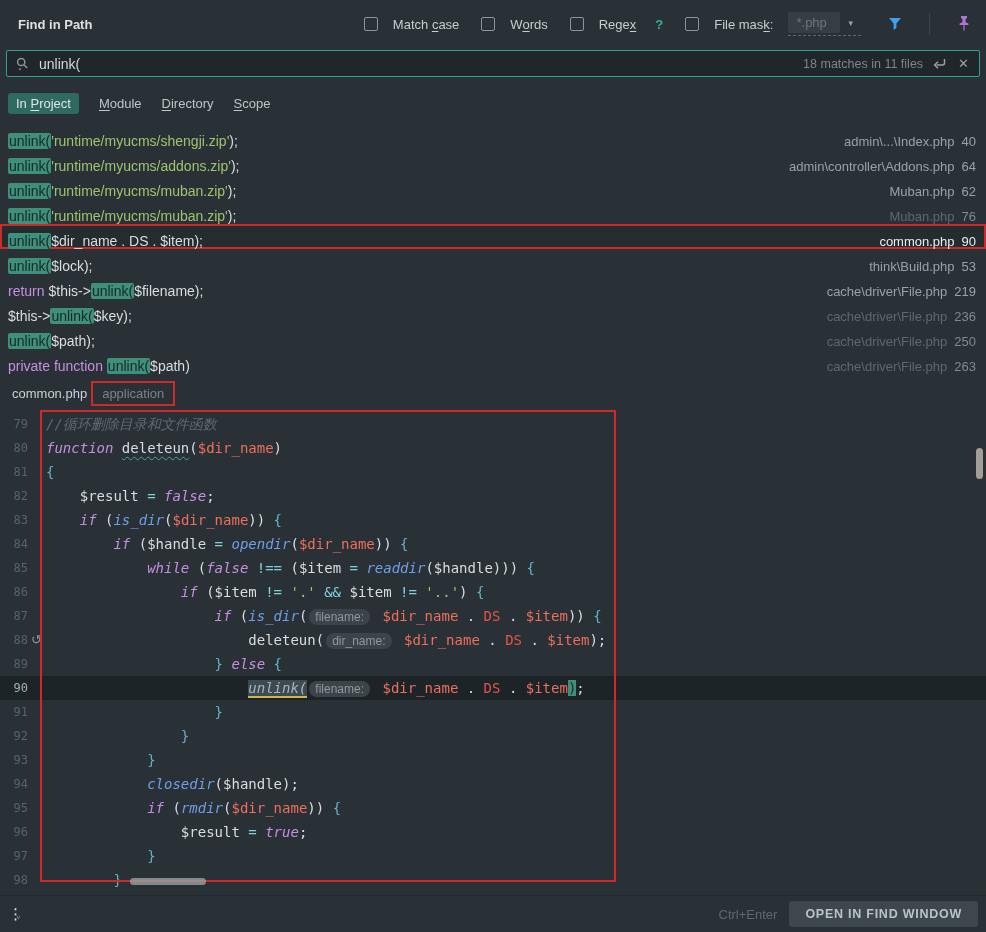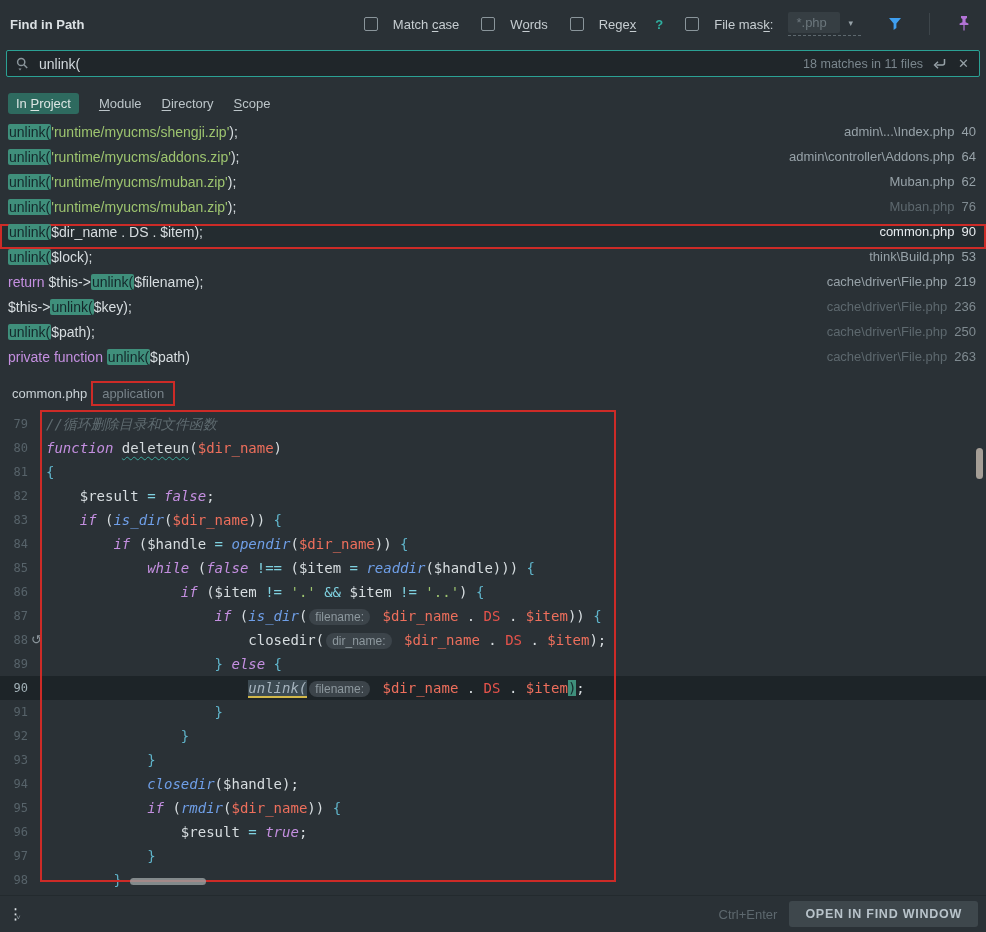--- a/index.html
+++ b/index.html
@@ -4,21 +4,21 @@
 <style>
   * { margin:0; padding:0; box-sizing:border-box; }
   html,body { background:#1e2427; }
   .app {
     position:relative; width:986px; height:932px;
     background:#2a3136; overflow:hidden;
     font-family:"Liberation Sans", sans-serif;
     color:#c6cdd1; font-size:13px;
   }
   
-  .hdr { position:absolute; top:0; left:0; right:0; height:48px; display:flex; align-items:center; padding:0 10px; }
+  .hdr { position:absolute; top:0; left:8px; right:0; height:48px; display:flex; align-items:center; padding:0 10px; }
   .title { font-weight:bold; color:#dbe0e3; font-size:13px; }
   .opts { margin-left:auto; display:flex; align-items:center; gap:22px; }
   .opt { display:flex; align-items:center; gap:15px; cursor:default; }
   .cb { width:14px; height:14px; border:1.5px solid #8a959b; border-radius:2px; background:transparent; flex:none; }
   .lbl u { text-underline-offset:2px; }
   .help { color:#2fae9f; margin-left:4px; font-weight:bold; }
   .combo-wrap { display:flex; align-items:center; border-bottom:1px dashed #5d686e; padding-bottom:2px; margin-left:0; }
   .combo { background:#363e43; color:#6c777d; padding:3px 8px; min-width:52px; border-radius:2px; }
   .combo-arrow { color:#97a2a8; font-size:9px; padding:0 8px; }
   .vdiv { width:1px; height:22px; background:#3d454a; }
@@ -31,21 +31,21 @@
     color:#d2d9dd; font-size:14px; font-family:"Liberation Sans",sans-serif; }
   .matches { color:#7a868d; font-size:12.5px; white-space:nowrap; }
   .search .x { color:#97a2a8; font-size:13px; padding:0 2px; cursor:pointer; }
   
   .scopes { position:absolute; left:8px; top:91px; height:24px; display:flex; align-items:center; gap:20px; }
   .scope { color:#bcc5c9; cursor:pointer; }
   .scope u { text-underline-offset:2px; }
   .scope.sel { background:#2e6a5f; color:#dbe5e3; padding:3px 8px; border-radius:3px; }
   
   .results { position:absolute; left:0; right:0; top:124px; }
-  .rrow { height:25px; display:flex; align-items:flex-start; padding:0 10px 0 8px; font-size:14px; cursor:pointer; }
+  .rrow { height:25px; display:flex; align-items:flex-end; padding:0 10px 0 8px; font-size:14px; cursor:pointer; }
   .rrow .codecell { white-space:pre; }
   .rrow .loc { margin-left:auto; white-space:nowrap; font-size:13px; }
   .loc .path { color:#97a2a8; } .loc .ln { color:#97a2a8; margin-left:7px; }
   .rrow.dim .path { color:#5d686e; } .rrow.dim .ln { color:#7f8a90; }
   .rrow.selected { background:#242c30; }
   .rrow.selected .path, .rrow.selected .ln { color:#e7ecef; }
   .rrow.annotated { box-shadow: inset 0 0 0 2px #cd2b27; }
   
   .tk-m  { background:#3f8f7b; color:#14282b; border-radius:2px; padding:0 1px; }
   .tk-s  { color:#9dc46f; }
@@ -246,21 +246,21 @@
           <span class="gut">86</span>
           <span class="codeln"><span class="tk-v">                </span><span class="tk-k">if</span><span class="tk-v"> ($item </span><span class="tk-o">!=</span><span class="tk-v"> </span><span class="tk-s">'.'</span><span class="tk-v"> </span><span class="tk-o">&amp;&amp;</span><span class="tk-v"> $item </span><span class="tk-o">!=</span><span class="tk-v"> </span><span class="tk-s">'..'</span><span class="tk-v">) </span><span class="tk-b">{</span></span>
         </div>
         <div class="edline">
           <span class="gut">87</span>
           <span class="codeln"><span class="tk-v">                    </span><span class="tk-k">if</span><span class="tk-v"> (</span><span class="tk-f">is_dir</span><span class="tk-v">(</span><span class="tk-hint">filename:</span><span class="tk-v"> </span><span class="tk-p">$dir_name</span><span class="tk-v"> . </span><span class="tk-c">DS</span><span class="tk-v"> . </span><span class="tk-p">$item</span><span class="tk-v">)) </span><span class="tk-b">{</span></span>
         </div>
         <div class="edline">
           <span class="gut">88</span>
           <span class="gut-icon">↺</span>
-          <span class="codeln"><span class="tk-v">                        closedir(</span><span class="tk-hint">dir_name:</span><span class="tk-v"> </span><span class="tk-p">$dir_name</span><span class="tk-v"> . </span><span class="tk-c">DS</span><span class="tk-v"> . </span><span class="tk-p">$item</span><span class="tk-v">);</span></span>
+          <span class="codeln"><span class="tk-v">                        deleteun(</span><span class="tk-hint">dir_name:</span><span class="tk-v"> </span><span class="tk-p">$dir_name</span><span class="tk-v"> . </span><span class="tk-c">DS</span><span class="tk-v"> . </span><span class="tk-p">$item</span><span class="tk-v">);</span></span>
         </div>
         <div class="edline">
           <span class="gut">89</span>
           <span class="codeln"><span class="tk-v">                    </span><span class="tk-b">}</span><span class="tk-v"> </span><span class="tk-k">else</span><span class="tk-v"> </span><span class="tk-b">{</span></span>
         </div>
         <div class="edline cur">
           <span class="gut">90</span>
           <span class="codeln"><span class="tk-v">                        </span><span class="tk-m2">unlink(</span><span class="tk-hint">filename:</span><span class="tk-v"> </span><span class="tk-p">$dir_name</span><span class="tk-v"> . </span><span class="tk-c">DS</span><span class="tk-v"> . </span><span class="tk-p">$item</span><span class="tk-pm">)</span><span class="tk-v">;</span></span>
         </div>
         <div class="edline">

